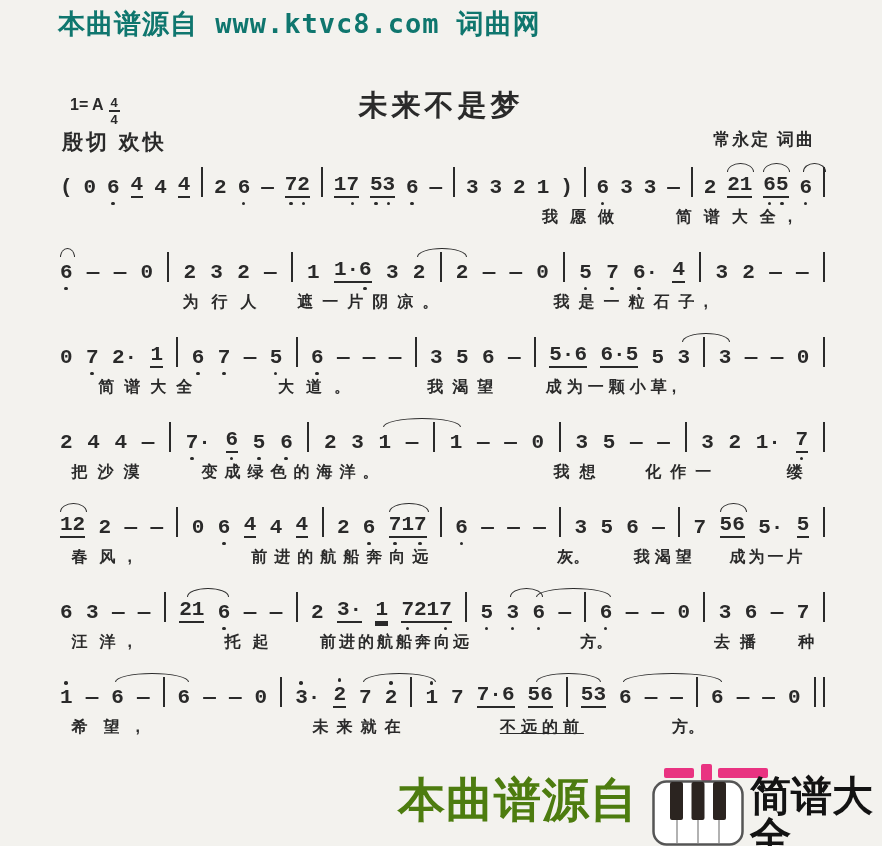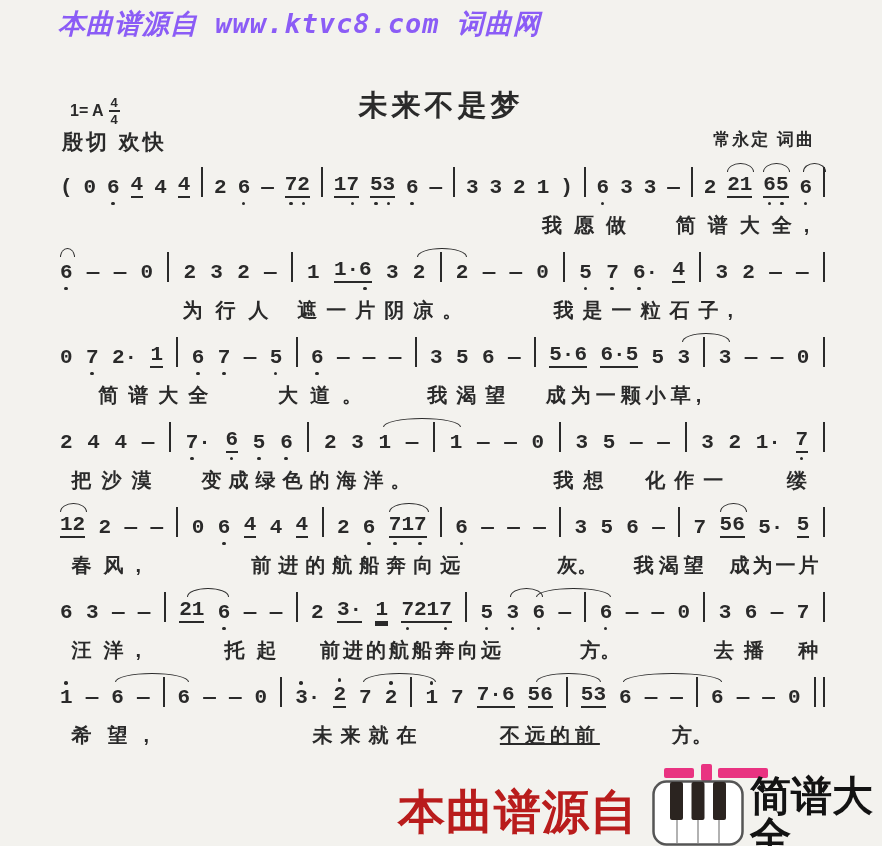--- a/index.html
+++ b/index.html
@@ -13,21 +13,21 @@
   .src-banner{
     position:absolute;left:58px;top:6px;
     font-size:27px;font-weight:700;letter-spacing:1px;
     font-family:"DejaVu Sans Mono","Liberation Mono",monospace;
   }
   
   .head{position:absolute;left:0;top:0;width:100%;height:160px;}
   .title{position:absolute;left:0;top:86px;width:100%;text-align:center;
     font-size:29px;font-weight:700;letter-spacing:4px;}
   .keysig{position:absolute;left:70px;top:96px;font-size:16px;font-weight:700;
-    display:flex;align-items:center;gap:5px;}
+    display:flex;gap:5px;}
   .meter{display:inline-flex;flex-direction:column;align-items:center;line-height:1;}
   .meter b{font-size:13px;font-weight:700;}
   .fbar{width:11px;height:2px;background:#2a2a2a;margin:1px 0;}
   .tempo{position:absolute;left:62px;top:128px;font-size:21px;font-weight:700;letter-spacing:3px;}
   .composer{position:absolute;right:67px;top:128px;font-size:17px;font-weight:700;letter-spacing:2px;}
   
   .score{position:absolute;left:60px;top:163px;width:765px;}
   .mline{height:66px;margin-bottom:19px;}
   .notes{
     position:relative;display:flex;justify-content:space-between;align-items:flex-end;
@@ -41,39 +41,39 @@
   .ch{position:relative;display:inline-block;}
   .dot{position:absolute;left:50%;margin-left:-2px;width:3.5px;height:3.5px;
     background:#2a2a2a;border-radius:50%;}
   .db{bottom:-7px;}
   .u1 .db{bottom:-10px;}
   .da{top:-6px;}
   .bar{width:2px;height:30px;background:#2a2a2a;margin-bottom:1px;}
   .bar.dbl{width:7px;background:none;border-left:2px solid #2a2a2a;border-right:2px solid #2a2a2a;}
   .arc{position:absolute;top:0;height:8px;border:1.6px solid #2a2a2a;border-bottom:none;
     border-radius:50% 50% 0 0/100% 100% 0 0;pointer-events:none;}
-  .lyr{position:relative;height:26px;margin-top:5px;
-    font-size:20px;font-weight:700;}
+  .lyr{position:relative;height:26px;
+    font-size:16px;font-weight:700;}
   .seg{position:absolute;top:0;white-space:nowrap;}
   
   .wm{position:absolute;left:0;bottom:0;width:100%;height:92px;}
-  .wm-src{position:absolute;left:398px;top:34px;font-size:47px;font-weight:700;
-    color:#b91c1c;letter-spacing:1px;line-height:1;}
+  .wm-src{position:absolute;left:398px;top:22px;font-size:47px;font-weight:700;
+    color:#4d7c0f;letter-spacing:1px;line-height:1;}
   .piano{position:absolute;left:652px;top:26px;}
   .brandbox{position:absolute;left:750px;top:22px;}
   .brand{font-size:41px;font-weight:700;color:#131313;line-height:1;letter-spacing:0;}
   .pink{position:absolute;background:#e93381;border-radius:2px;}
   .pk1{left:664px;top:14px;width:30px;height:10px;}
   .pk2{left:701px;top:10px;width:11px;height:17px;}
   .pk3{left:718px;top:14px;width:50px;height:10px;}
 </style>
 </head>
 <body>
 
-<div class="src-banner" style="color:#8b5cf6;font-style:italic;">本曲谱源自 www.ktvc8.com 词曲网</div>
+<div class="src-banner" style="color:#0f766e;">本曲谱源自 www.ktvc8.com 词曲网</div>
 
 <div class="head">
   <div class="title">未来不是梦</div>
   <div class="keysig">
     <span>1= A</span>
     <span class="meter">
       <b>4</b>
       <span class="fbar"></span>
       <b>4</b>
     </span>

